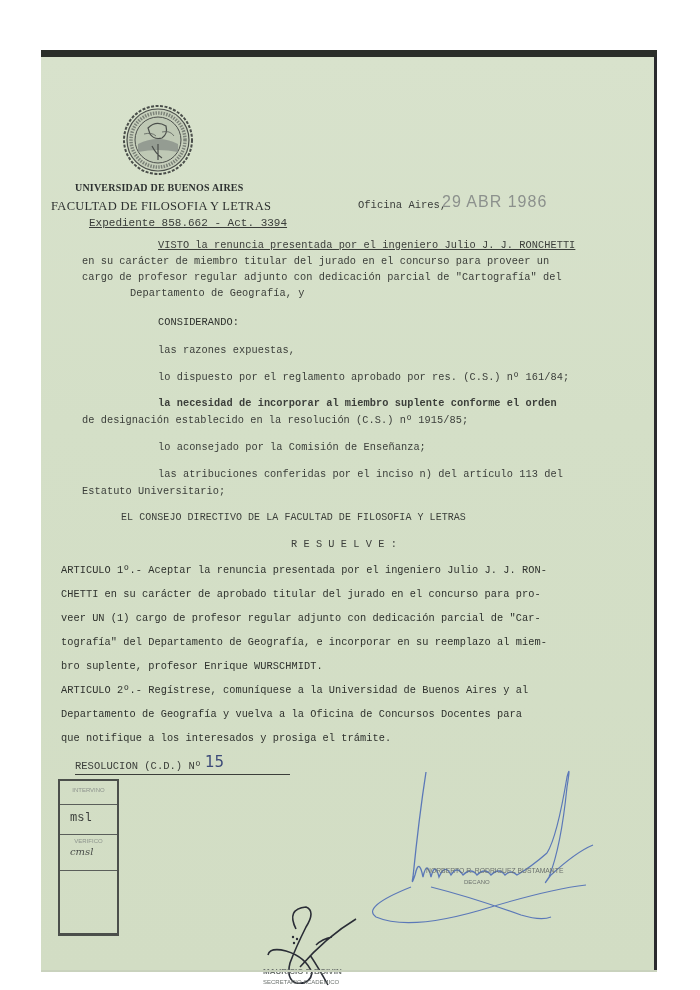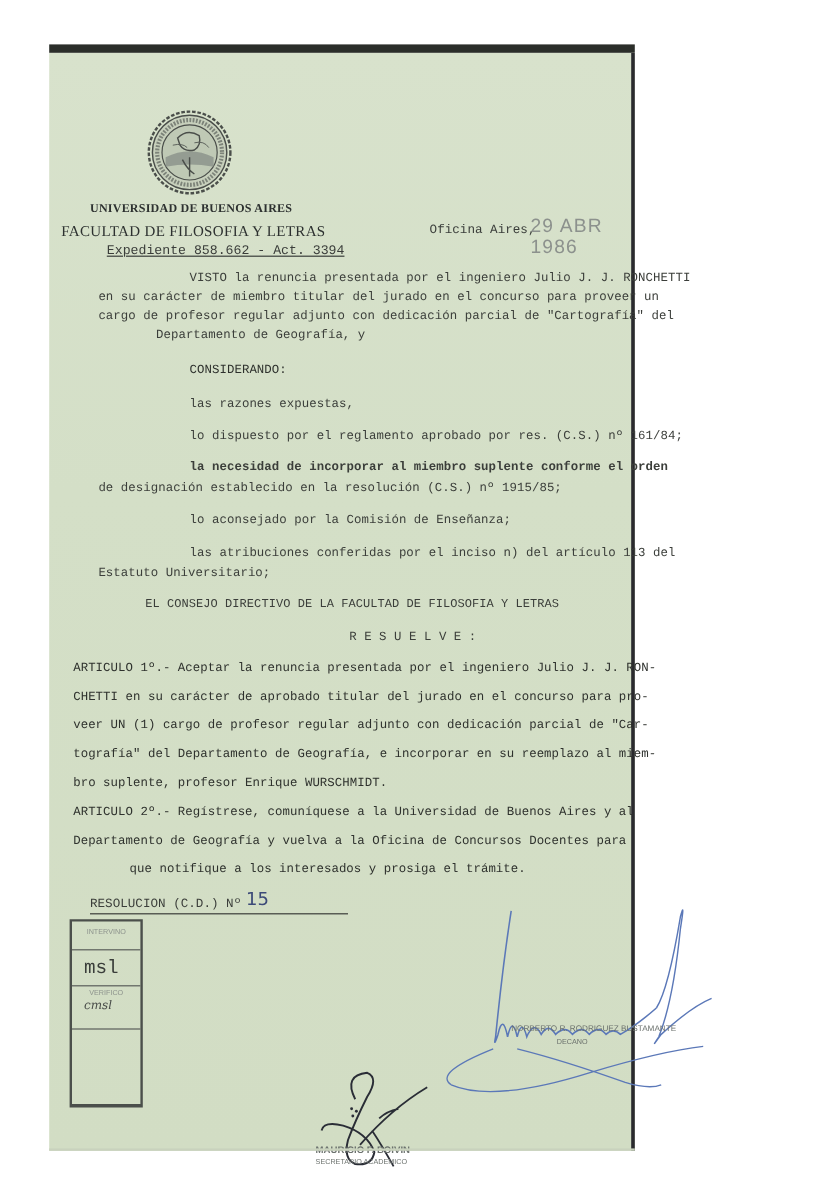--- a/index.html
+++ b/index.html
@@ -1,21 +1,21 @@
 <!DOCTYPE html>
 <html><head>
 <meta charset="utf-8">
 <style>
   html, body { margin: 0; padding: 0; }
   body {
     width: 700px; height: 990px; background: #ffffff; position: relative; overflow: hidden;
     font-family: "Liberation Mono", "DejaVu Sans Mono", monospace;
   }
   .page {
-    position: absolute; left: 41px; top: 37px; width: 488px; height: 922px;
+    position: absolute; left: 41px; top: 50px; width: 616px; height: 922px;
     background: linear-gradient(180deg, #d8e2cc 0%, #d4dfc7 40%, #d2ddc4 100%);
     box-shadow: inset -3px 0 0 #2a2a2e;
     border-top: 7px solid #2b2e2a;
     box-sizing: border-box;
   }
   .page::after {
     content: ""; position: absolute; left: 0; bottom: 0; width: 100%; height: 2px; background: #c9d2bd;
   }
   .seal {
     position: absolute; left: 81px; top: 47px; width: 72px; height: 72px;
@@ -53,21 +53,21 @@
     position: absolute; left: 17px; top: 722px; width: 61px; height: 157px;
     border: 2px solid #4b4f4b; border-bottom-width: 3px; box-sizing: border-box;
   }
   .stampbox .cell {
     border-bottom: 1px solid #5a5e5a; box-sizing: border-box; position: relative;
   }
   .stampbox .lbl {
     font-family: "Liberation Sans", "DejaVu Sans", sans-serif; font-size: 6px; color: #8d938d; text-align: center; padding-top: 6px;
   }
   .stampbox .val {
-    font-size: 16px; color: #3a3e3a; padding: 6px 0 0 10px;
+    font-size: 12px; color: #3a3e3a; padding: 6px 0 0 10px;
   }
   .stampbox .val-hand {
     font-family: "DejaVu Serif", serif; font-style: italic; font-size: 10px; color: #4a4e4a; padding: 2px 0 0 10px;
   }
   .sig-name {
     position: absolute; font-family: "Liberation Sans", "DejaVu Sans", sans-serif; color: #6b716d; white-space: nowrap;
   }
   svg.sig { position: absolute; overflow: visible; }
 </style>
 </head>
@@ -85,21 +85,21 @@
     <path d="M30 42 Q34 50 40 54 M36 40 L36 56" stroke="#4a4e4a" stroke-width="1.2" fill="none"></path>
     <path d="M22 30 Q30 28 34 32 M40 28 Q48 26 52 32" stroke="#5a5f5a" stroke-width="0.8" fill="none"></path>
   </svg>
 
   <div class="hdr-univ">UNIVERSIDAD DE BUENOS AIRES</div>
   <div class="hdr-fac">FACULTAD DE FILOSOFIA Y LETRAS</div>
   <div class="expediente">Expediente 858.662 - Act. 3394</div>
   <div class="place">Oficina Aires,</div>
   <div class="date-stamp">29 ABR 1986</div>
 
-  <div class="line" style="left:117px; top:182px;">VISTO la renuncia presentada por el ingeniero Julio J. J. RONCHETTI</div>
+  <div class="line" style="left:117px; top:182px;text-decoration:underline;">VISTO la renuncia presentada por el ingeniero Julio J. J. RONCHETTI</div>
   <div class="line" style="left:41px; top:198px;">en su carácter de miembro titular del jurado en el concurso para proveer un</div>
   <div class="line" style="left:41px; top:214px;">cargo de profesor regular adjunto con dedicación parcial de "Cartografía" del</div>
   <div class="line" style="left:41px; top:230px;padding-left:48px;">Departamento de Geografía, y</div>
 
   <div class="line b" style="left:117px; top:259px;">CONSIDERANDO:</div>
   <div class="line" style="left:117px; top:287px;">las razones expuestas,</div>
   <div class="line" style="left:117px; top:314px;">lo dispuesto por el reglamento aprobado por res. (C.S.) nº 161/84;</div>
   <div class="line" style="left:117px; top:340px;font-weight:bold;">la necesidad de incorporar al miembro suplente conforme el orden</div>
   <div class="line" style="left:41px; top:357px;">de designación establecido en la resolución (C.S.) nº 1915/85;</div>
   <div class="line" style="left:117px; top:384px;">lo aconsejado por la Comisión de Enseñanza;</div>
@@ -110,21 +110,21 @@
   <div class="line" style="left:250px; top:481px;">R E S U E L V E :</div>
 
   <div class="line b" style="left:20px; top:507px;">ARTICULO 1º.- Aceptar la renuncia presentada por el ingeniero Julio J. J. RON-</div>
   <div class="line b" style="left:20px; top:531px;">CHETTI en su carácter de aprobado titular del jurado en el concurso para pro-</div>
   <div class="line b" style="left:20px; top:555px;">veer UN (1) cargo de profesor regular adjunto con dedicación parcial de "Car-</div>
   <div class="line b" style="left:20px; top:579px;">tografía" del Departamento de Geografía, e incorporar en su reemplazo al miem-</div>
   <div class="line b" style="left:20px; top:603px;text-align:center;">bro suplente, profesor Enrique WURSCHMIDT.</div>
 
   <div class="line b" style="left:20px; top:627px;">ARTICULO 2º.- Regístrese, comuníquese a la Universidad de Buenos Aires y al</div>
   <div class="line b" style="left:20px; top:651px;">Departamento de Geografía y vuelva a la Oficina de Concursos Docentes para</div>
-  <div class="line b" style="left:20px; top:675px;margin-left:47px;">que notifique a los interesados y prosiga el trámite.</div>
+  <div class="line b" style="left:20px; top:675px;">que notifique a los interesados y prosiga el trámite.</div>
 
   <div class="resol">
     <span>RESOLUCION (C.D.) Nº</span><span class="num">15</span>
   </div>
 
   <div class="stampbox">
     <div class="cell" style="height:24px;">
         <div class="lbl">INTERVINO</div>
       </div>
     <div class="cell" style="height:30px;">

